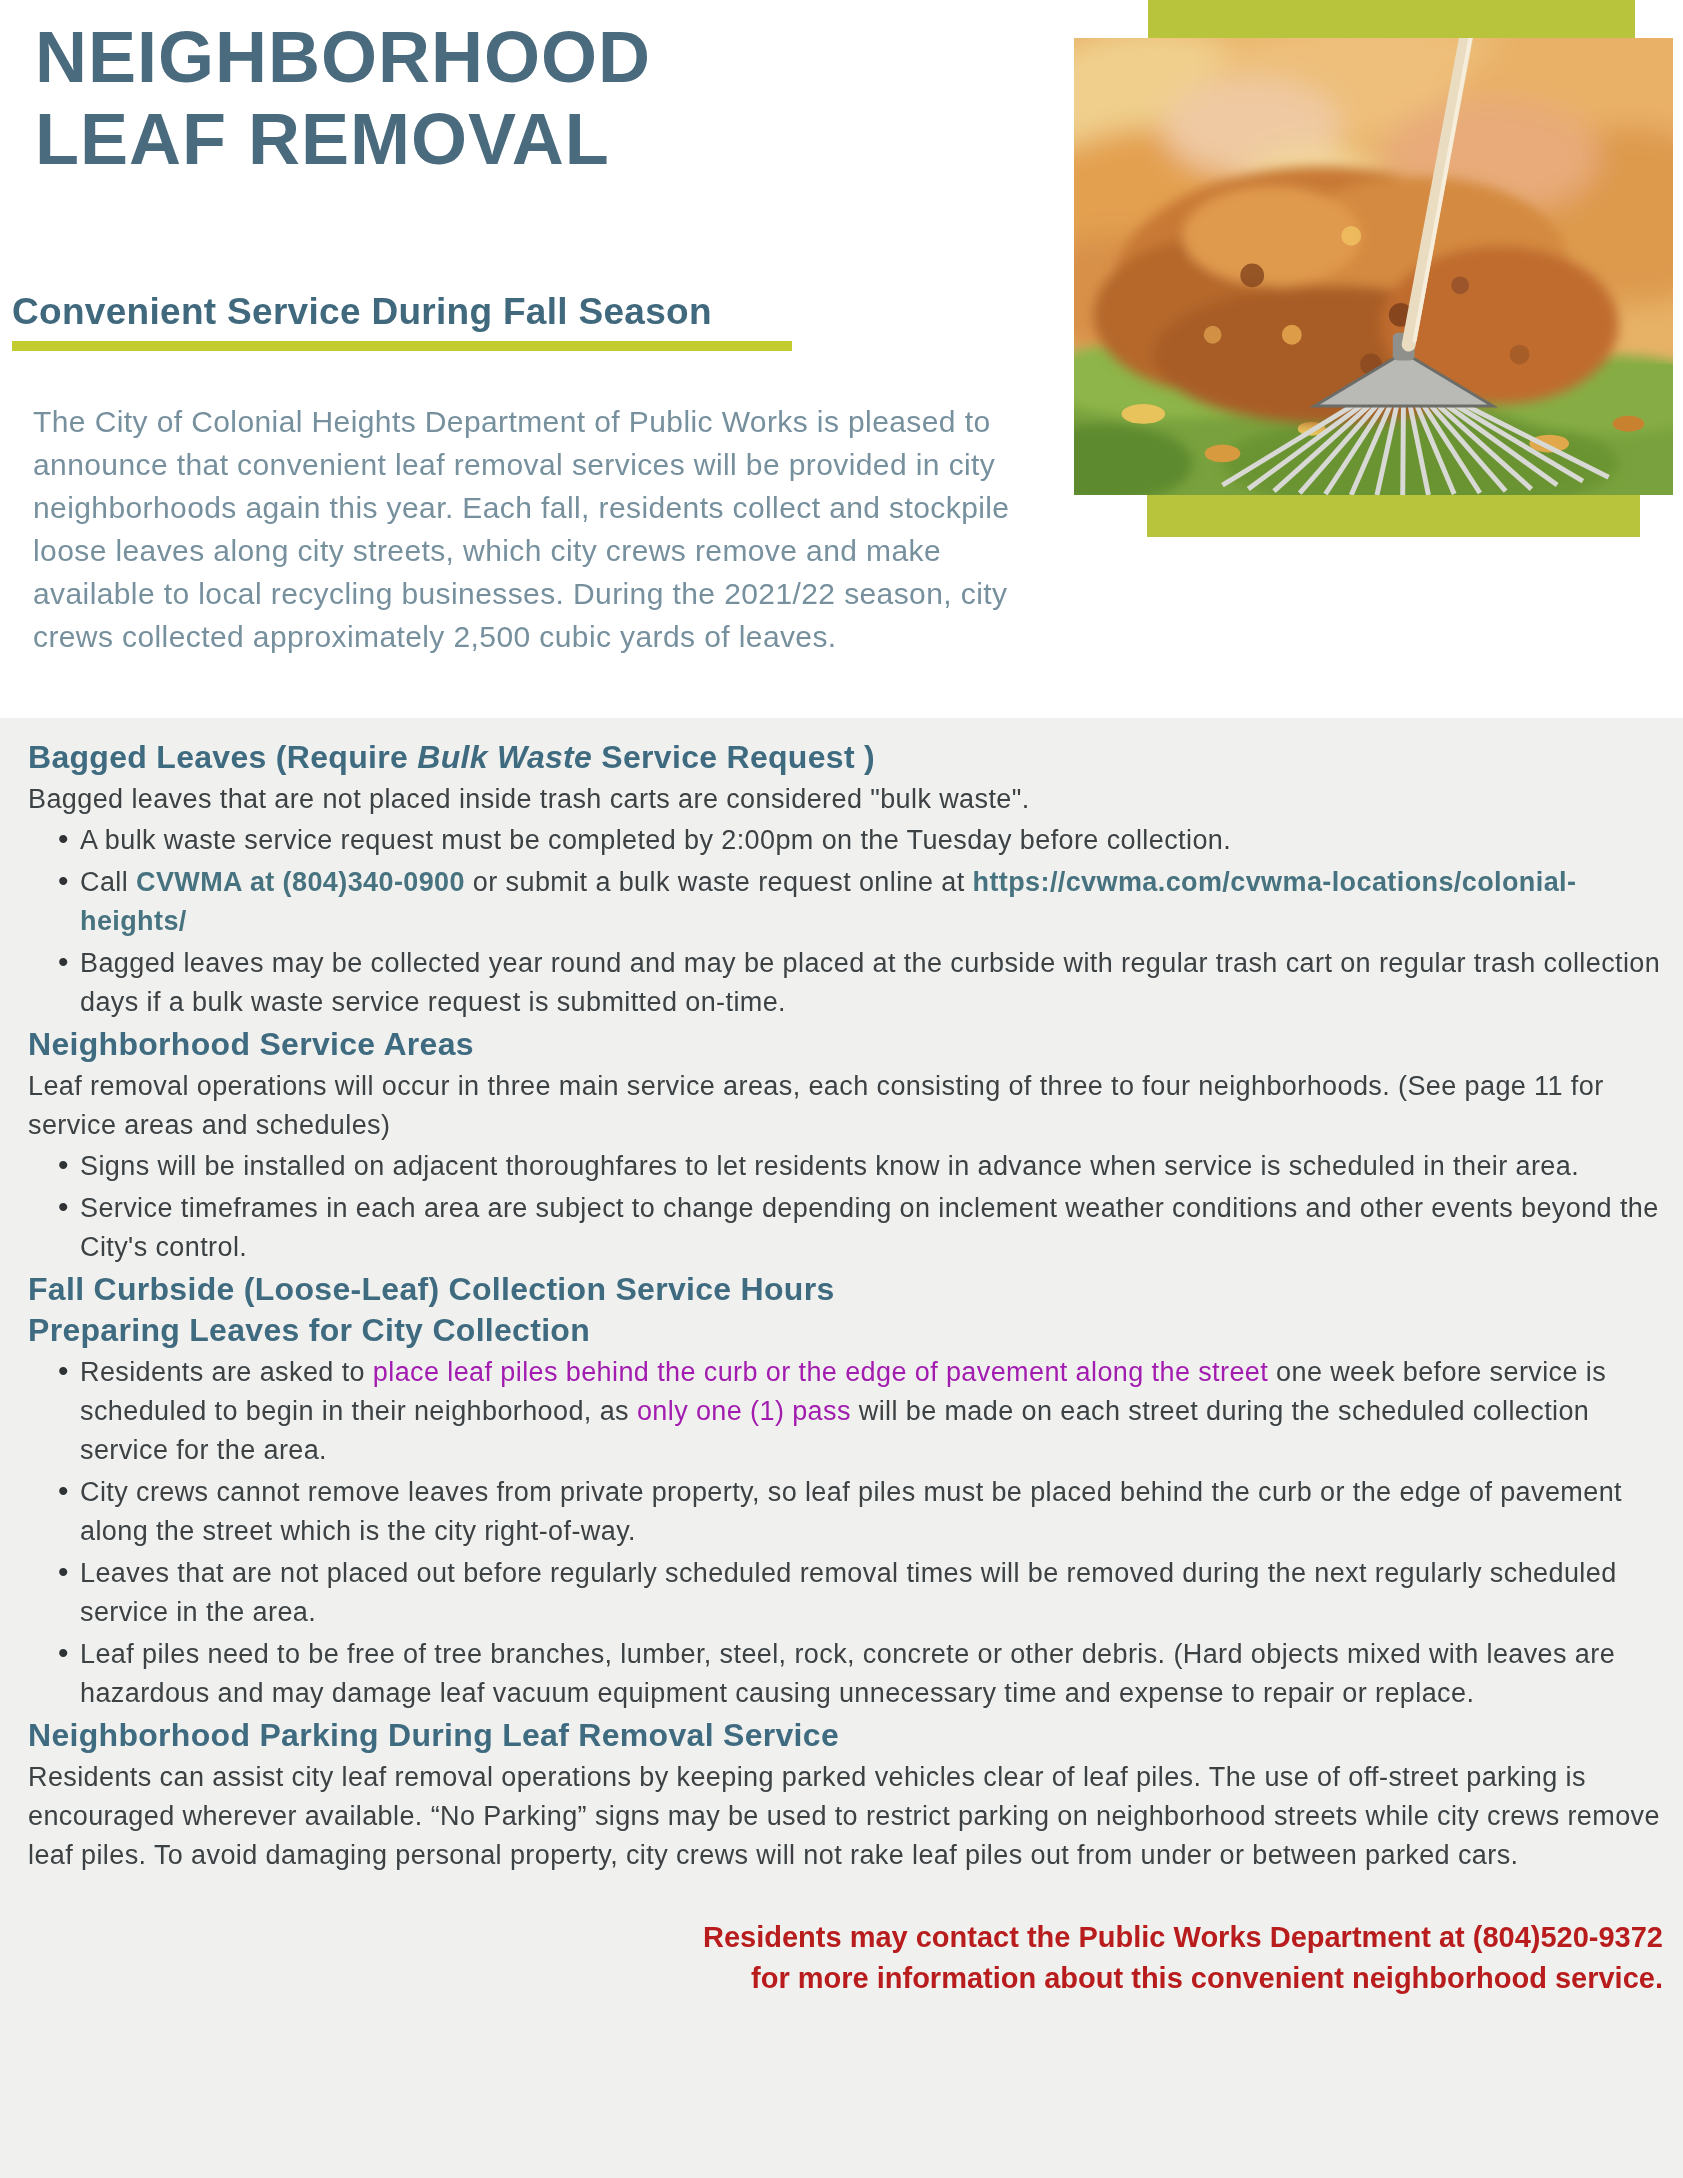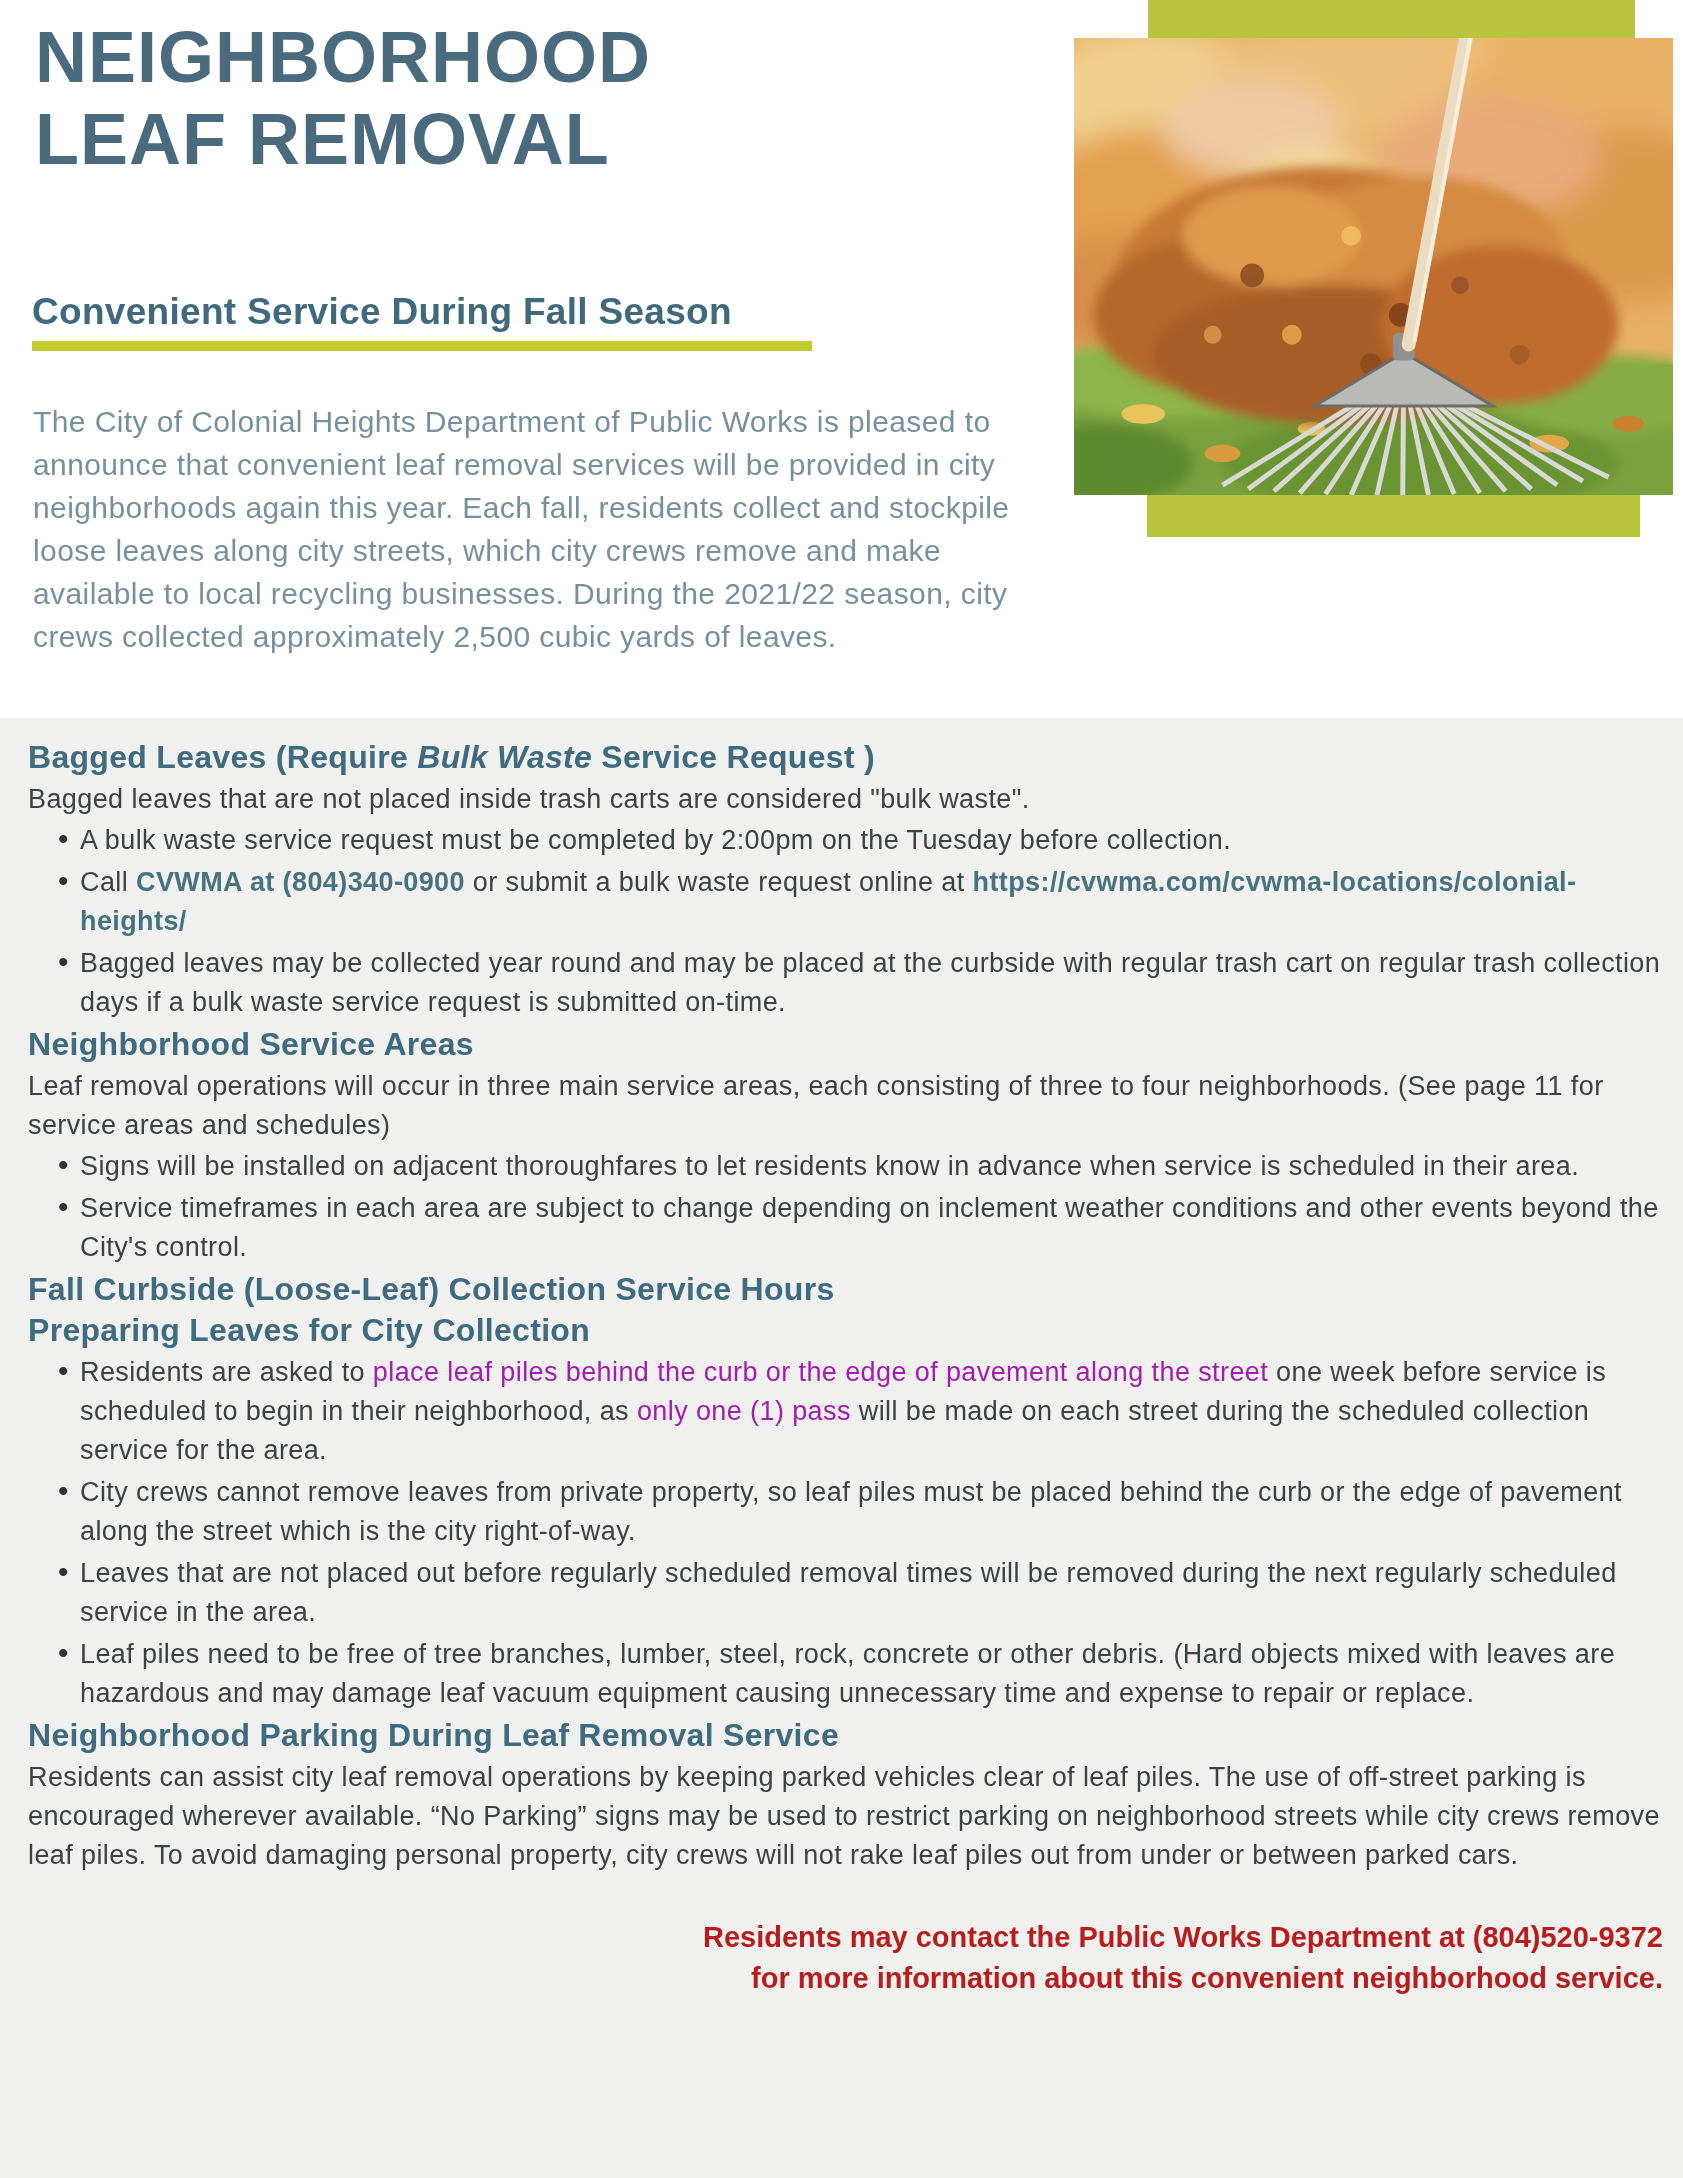--- a/index.html
+++ b/index.html
@@ -12,21 +12,21 @@
   
   .title {
     position:absolute; left:35px; top:16px; margin:0;
     font-size:72px; line-height:82px; letter-spacing:1px;
     font-weight:bold; color:#4a6a7e;
   }
   .subtitle {
     position:absolute; left:37px; top:203px;
     font-size:31px; font-weight:bold; letter-spacing:11px; color:#4a6a7e;
   }
-  .h2wrap { position:absolute; left:32px; top:291px; }
+  .h2wrap { position:absolute; left:12px; top:291px; }
   .h2wrap h2 { margin:0; font-size:37px; letter-spacing:0.3px; color:#40697e; font-weight:bold; }
   .h2-underline { width:780px; height:10px; background:#c3cc2e; margin-top:8px; }
   .intro {
     position:absolute; left:33px; top:370px; width:1008px;
     font-size:30px; line-height:43px; letter-spacing:0.4px; color:#76909e;
   }
   
   .bar-top    { position:absolute; left:1148px; top:0;     width:487px; height:38px; background:#b8c43c; }
   .bar-bottom { position:absolute; left:1147px; top:495px; width:493px; height:42px; background:#b8c43c; }
   .photo { position:absolute; left:1074px; top:38px; width:599px; height:457px; overflow:hidden; }

